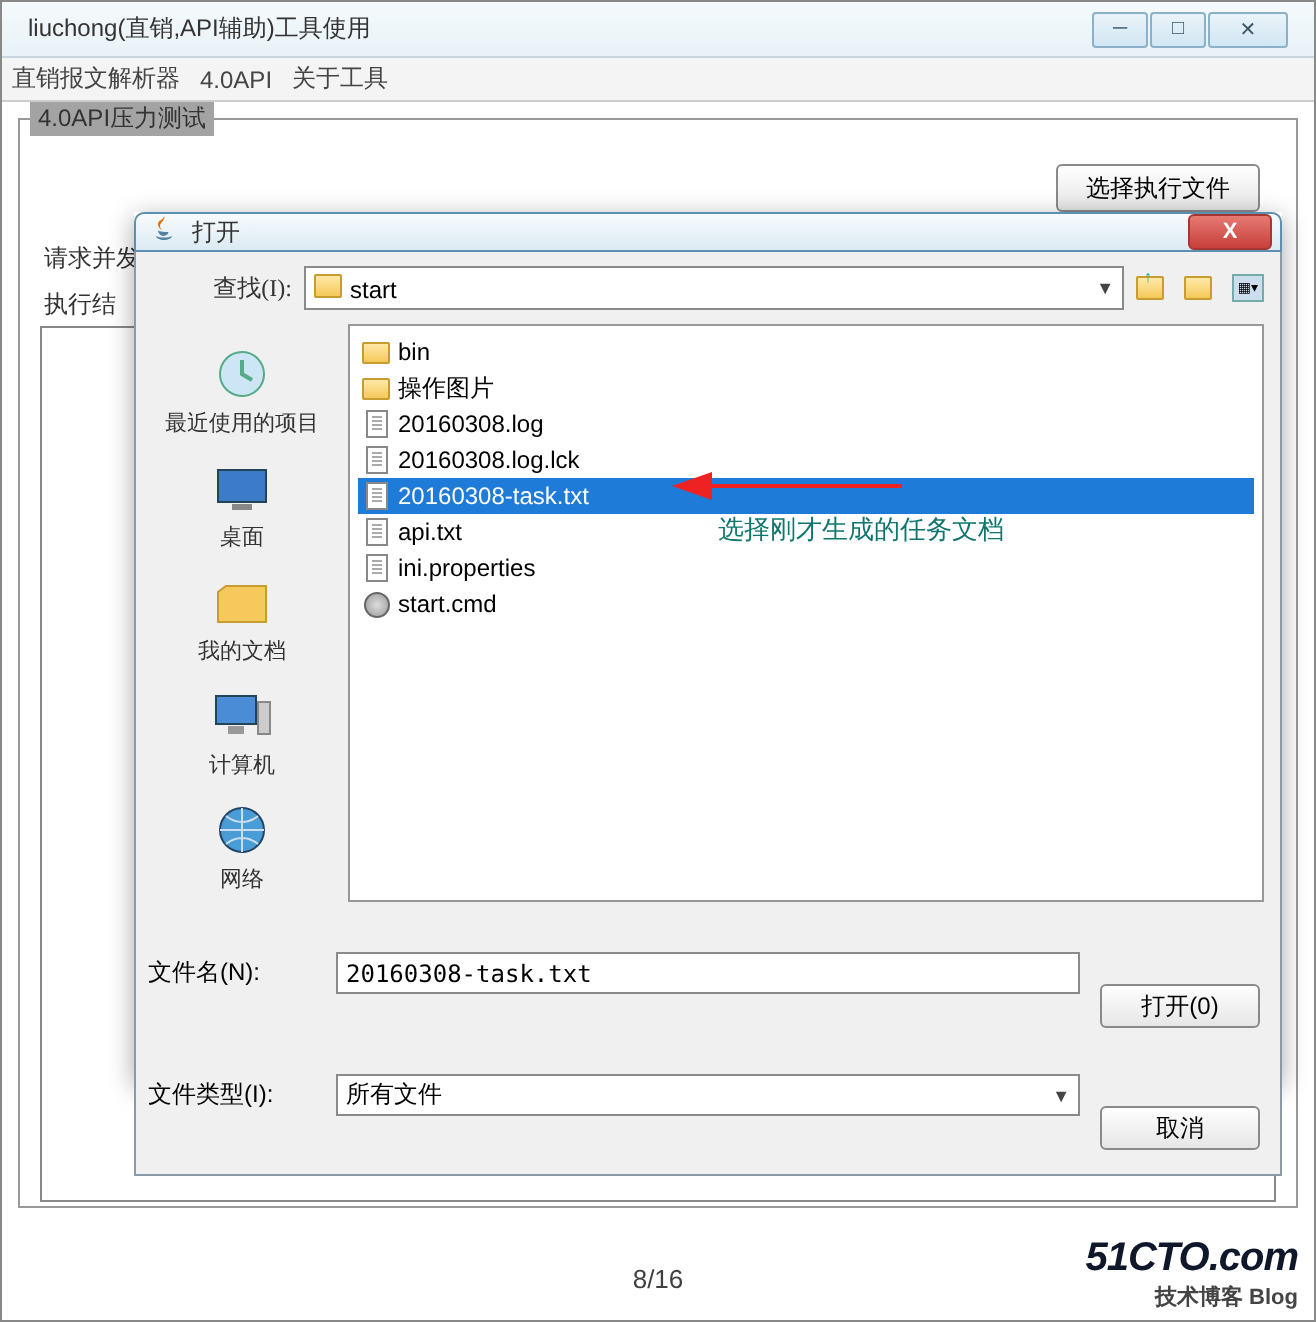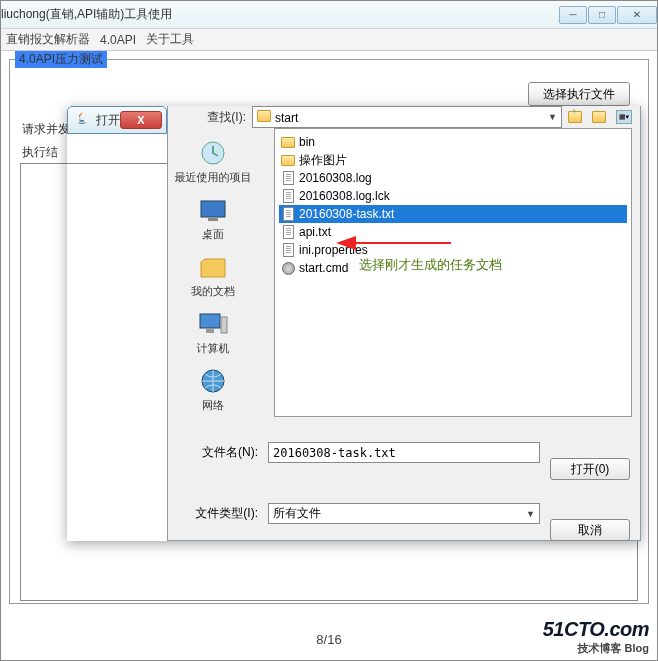--- a/index.html
+++ b/index.html
@@ -1,76 +1,76 @@
 <!DOCTYPE html>
 <html><head>
   <meta charset="utf-8">
   <style>
     * { margin: 0; padding: 0; box-sizing: border-box; font-family: "Microsoft YaHei", "SimSun", sans-serif; }
     body { width: 658px; height: 661px; background: #fff; border: 1px solid #888; position: relative; overflow: hidden; }
     
-    .main-titlebar { height: 28px; background: linear-gradient(#f5fafc, #e8f2f7); border-bottom: 1px solid #c7d6de; display: flex; align-items: center; padding: 0 0; }
+    .main-titlebar { height: 28px; background: linear-gradient(#f5fafc, #e8f2f7); border-bottom: 1px solid #c7d6de; display: flex; align-items: center; padding: 0 13px; }
     .main-titlebar .title { font-size: 12px; color: #333; flex: 1; }
     .wnd-btns { display: flex; gap: 0; }
     .wnd-btn { width: 28px; height: 18px; border: 1px solid #8ab1c8; background: linear-gradient(#eaf3f9, #d1e6f3); display: flex; align-items: center; justify-content: center; font-size: 10px; color: #3b5766; border-radius: 2px; margin-left: 1px; }
     .wnd-btn.close { width: 40px; }
     
     .menubar { height: 22px; background: #f4f4f4; border-bottom: 1px solid #ccc; display: flex; align-items: center; padding: 0 5px; font-size: 12px; color: #444; gap: 10px; }
     .menubar span { cursor: default; }
     
     .content { padding: 8px; height: calc(100% - 50px); }
     .tab-area { border: 1px solid #999; height: 545px; position: relative; }
-    .tab-label { position: absolute; top: -9px; left: 5px; background: #3b82f6; padding: 0 4px; font-size: 12px; color: #333; }
+    .tab-label { position: absolute; top: -9px; left: 5px; background: #a3a3a3; padding: 0 4px; font-size: 12px; color: #333; }
     .inner-pad { padding: 18px 10px 10px 10px; }
     
     .row1 { display: flex; justify-content: flex-end; padding: 4px 8px 10px 8px; border-bottom: 1px solid transparent; }
     .btn-wide { height: 24px; padding: 0 14px; font-size: 12px; background: linear-gradient(#fefefe,#e6e6e6); border: 1px solid #8a8a8a; border-radius: 3px; cursor: pointer; }
     
     .row2-label { font-size: 12px; color: #333; padding: 4px 0 2px 2px; }
     .panel { border: 1px solid #888; height: 438px; background: #fff; }
     
     
-    .dialog { position: absolute; left: 66px; top: 105px; width: 574px; height: 435px; display: flex; flex-direction: row; box-shadow: 0 3px 12px rgba(0,0,0,0.35); }
+    .dialog { position: absolute; left: 66px; top: 105px; width: 574px; height: 435px; display: flex; flex-direction: column; box-shadow: 0 3px 12px rgba(0,0,0,0.35); }
     .dlg-titlebar { height: 28px; background: linear-gradient(#f7fbfd,#dbeaf2); border: 1px solid #5d90b0; border-top-left-radius: 5px; border-top-right-radius: 5px; display: flex; align-items: center; padding: 0 4px 0 6px; }
     .java-icon { width: 16px; height: 16px; margin-right: 6px; }
     .dlg-titlebar .dlg-title { font-size: 12px; color: #333; flex: 1; }
     .dlg-close { width: 42px; height: 18px; background: linear-gradient(#e57a72,#c8403a); border: 1px solid #a43730; border-radius: 3px; display: flex; align-items: center; justify-content: center; color: #fff; font-size: 11px; font-weight: bold; }
     
     .dlg-body { flex: 1; background: #f0f0f0; border: 1px solid #8a9aa7; border-top: none; display: flex; flex-direction: column; }
     
     .dlg-top { height: 36px; display: flex; align-items: center; padding: 0 8px; gap: 6px; }
-    .dlg-top-label { font-size: 12px; color: #333; width: 70px; text-align: right; }
+    .dlg-top-label { font-size: 12px; color: #333; width: 70px; text-align: right; font-family: Liberation Serif, serif; }
     .lookin-select { flex: 1; height: 22px; border: 1px solid #8a8a8a; background: #fff; display: flex; align-items: center; padding: 0 4px; font-size: 12px; justify-content: space-between; }
     .folder-mini { width: 14px; height: 12px; background: linear-gradient(#ffe9a8,#f5c95b); border: 1px solid #c89c2f; border-radius: 1px; margin-right: 4px; display: inline-block; }
     .dd-arrow { font-size: 9px; color: #444; }
     .tb-icon { width: 18px; height: 18px; display: flex; align-items: center; justify-content: center; font-size: 12px; }
     
     .dlg-mid { flex: 1; display: flex; }
-    .places { width: 106px; background: #f0f0f0; display: flex; flex-direction: column; align-items: flex-start; padding-top: 6px; gap: 2px; }
+    .places { width: 106px; background: #f0f0f0; display: flex; flex-direction: column; align-items: center; padding-top: 6px; gap: 2px; }
     .place { width: 90px; text-align: center; font-size: 11px; color: #333; padding: 4px 0; }
     .place-icon { width: 34px; height: 30px; margin: 0 auto 2px auto; display: block; }
     
     .filelist { flex: 1; background: #fff; border: 1px solid #989898; margin: 0 8px 0 0; padding: 4px 4px; overflow: auto; }
     .file-item { display: flex; align-items: center; height: 18px; font-size: 12px; color: #000; padding: 0 2px; gap: 4px; cursor: default; }
     .file-item.selected { background: #1e7bd7; color: #fff; }
     .fi-icon { width: 14px; height: 14px; flex-shrink: 0; display: flex; align-items: center; justify-content: center; }
     .folder-ico { width: 14px; height: 11px; background: linear-gradient(#ffe9a8,#f5c95b); border: 1px solid #c89c2f; border-radius: 1px; }
     .file-ico { width: 11px; height: 14px; background: #fff; border: 1px solid #888; position: relative; }
     .file-ico::after { content:''; position: absolute; top: 2px; left: 2px; right: 2px; height: 1px; background: #aaa; box-shadow: 0 2px 0 #aaa, 0 4px 0 #aaa, 0 6px 0 #aaa; }
     .gear-ico { width: 13px; height: 13px; border: 1px solid #666; border-radius: 50%; background: radial-gradient(#ddd,#999); }
     
     .dlg-bottom { padding: 8px 10px 12px 6px; display: grid; grid-template-columns: 84px 1fr 80px; gap: 6px 10px; align-items: center; }
-    .bot-label { font-size: 12px; text-align: right; color: #000; }
+    .bot-label { font-size: 12px; color: #000; }
     .bot-input { height: 21px; border: 1px solid #8a8a8a; background: #fff; padding: 0 4px; font-size: 12px; font-family: monospace; }
     .bot-select { height: 21px; border: 1px solid #8a8a8a; background: #fff; padding: 0 4px; font-size: 12px; display: flex; align-items: center; justify-content: space-between; gap: 28px; }
     .bot-btn { height: 22px; font-size: 12px; background: linear-gradient(#fefefe,#e6e6e6); border: 1px solid #8a8a8a; border-radius: 3px; cursor: pointer; padding: 0 6px; margin-top: 33px; }
     
     
     .arrow { position: absolute; left: 335px; top: 232px; pointer-events: none; }
-    .anno-text { position: absolute; left: 358px; top: 255px; font-size: 13px; color: #4d7c0f; }
+    .anno-text { position: absolute; left: 358px; top: 255px; font-size: 13px; color: #0f766e; }
     
     .watermark { position: absolute; right: 8px; bottom: 4px; text-align: right; }
     .wm1 { font-size: 20px; font-weight: 700; font-style: italic; color: #0f172a; letter-spacing: -0.5px; font-family: Arial, sans-serif; }
     .wm2 { font-size: 11px; color: #444; font-weight: bold; }
     .pagenum { position: absolute; left: 50%; transform: translateX(-50%); bottom: 13px; font-size: 13px; color: #404040; }
   </style>
 </head>
 <body>
 
 <div class="main-titlebar">

